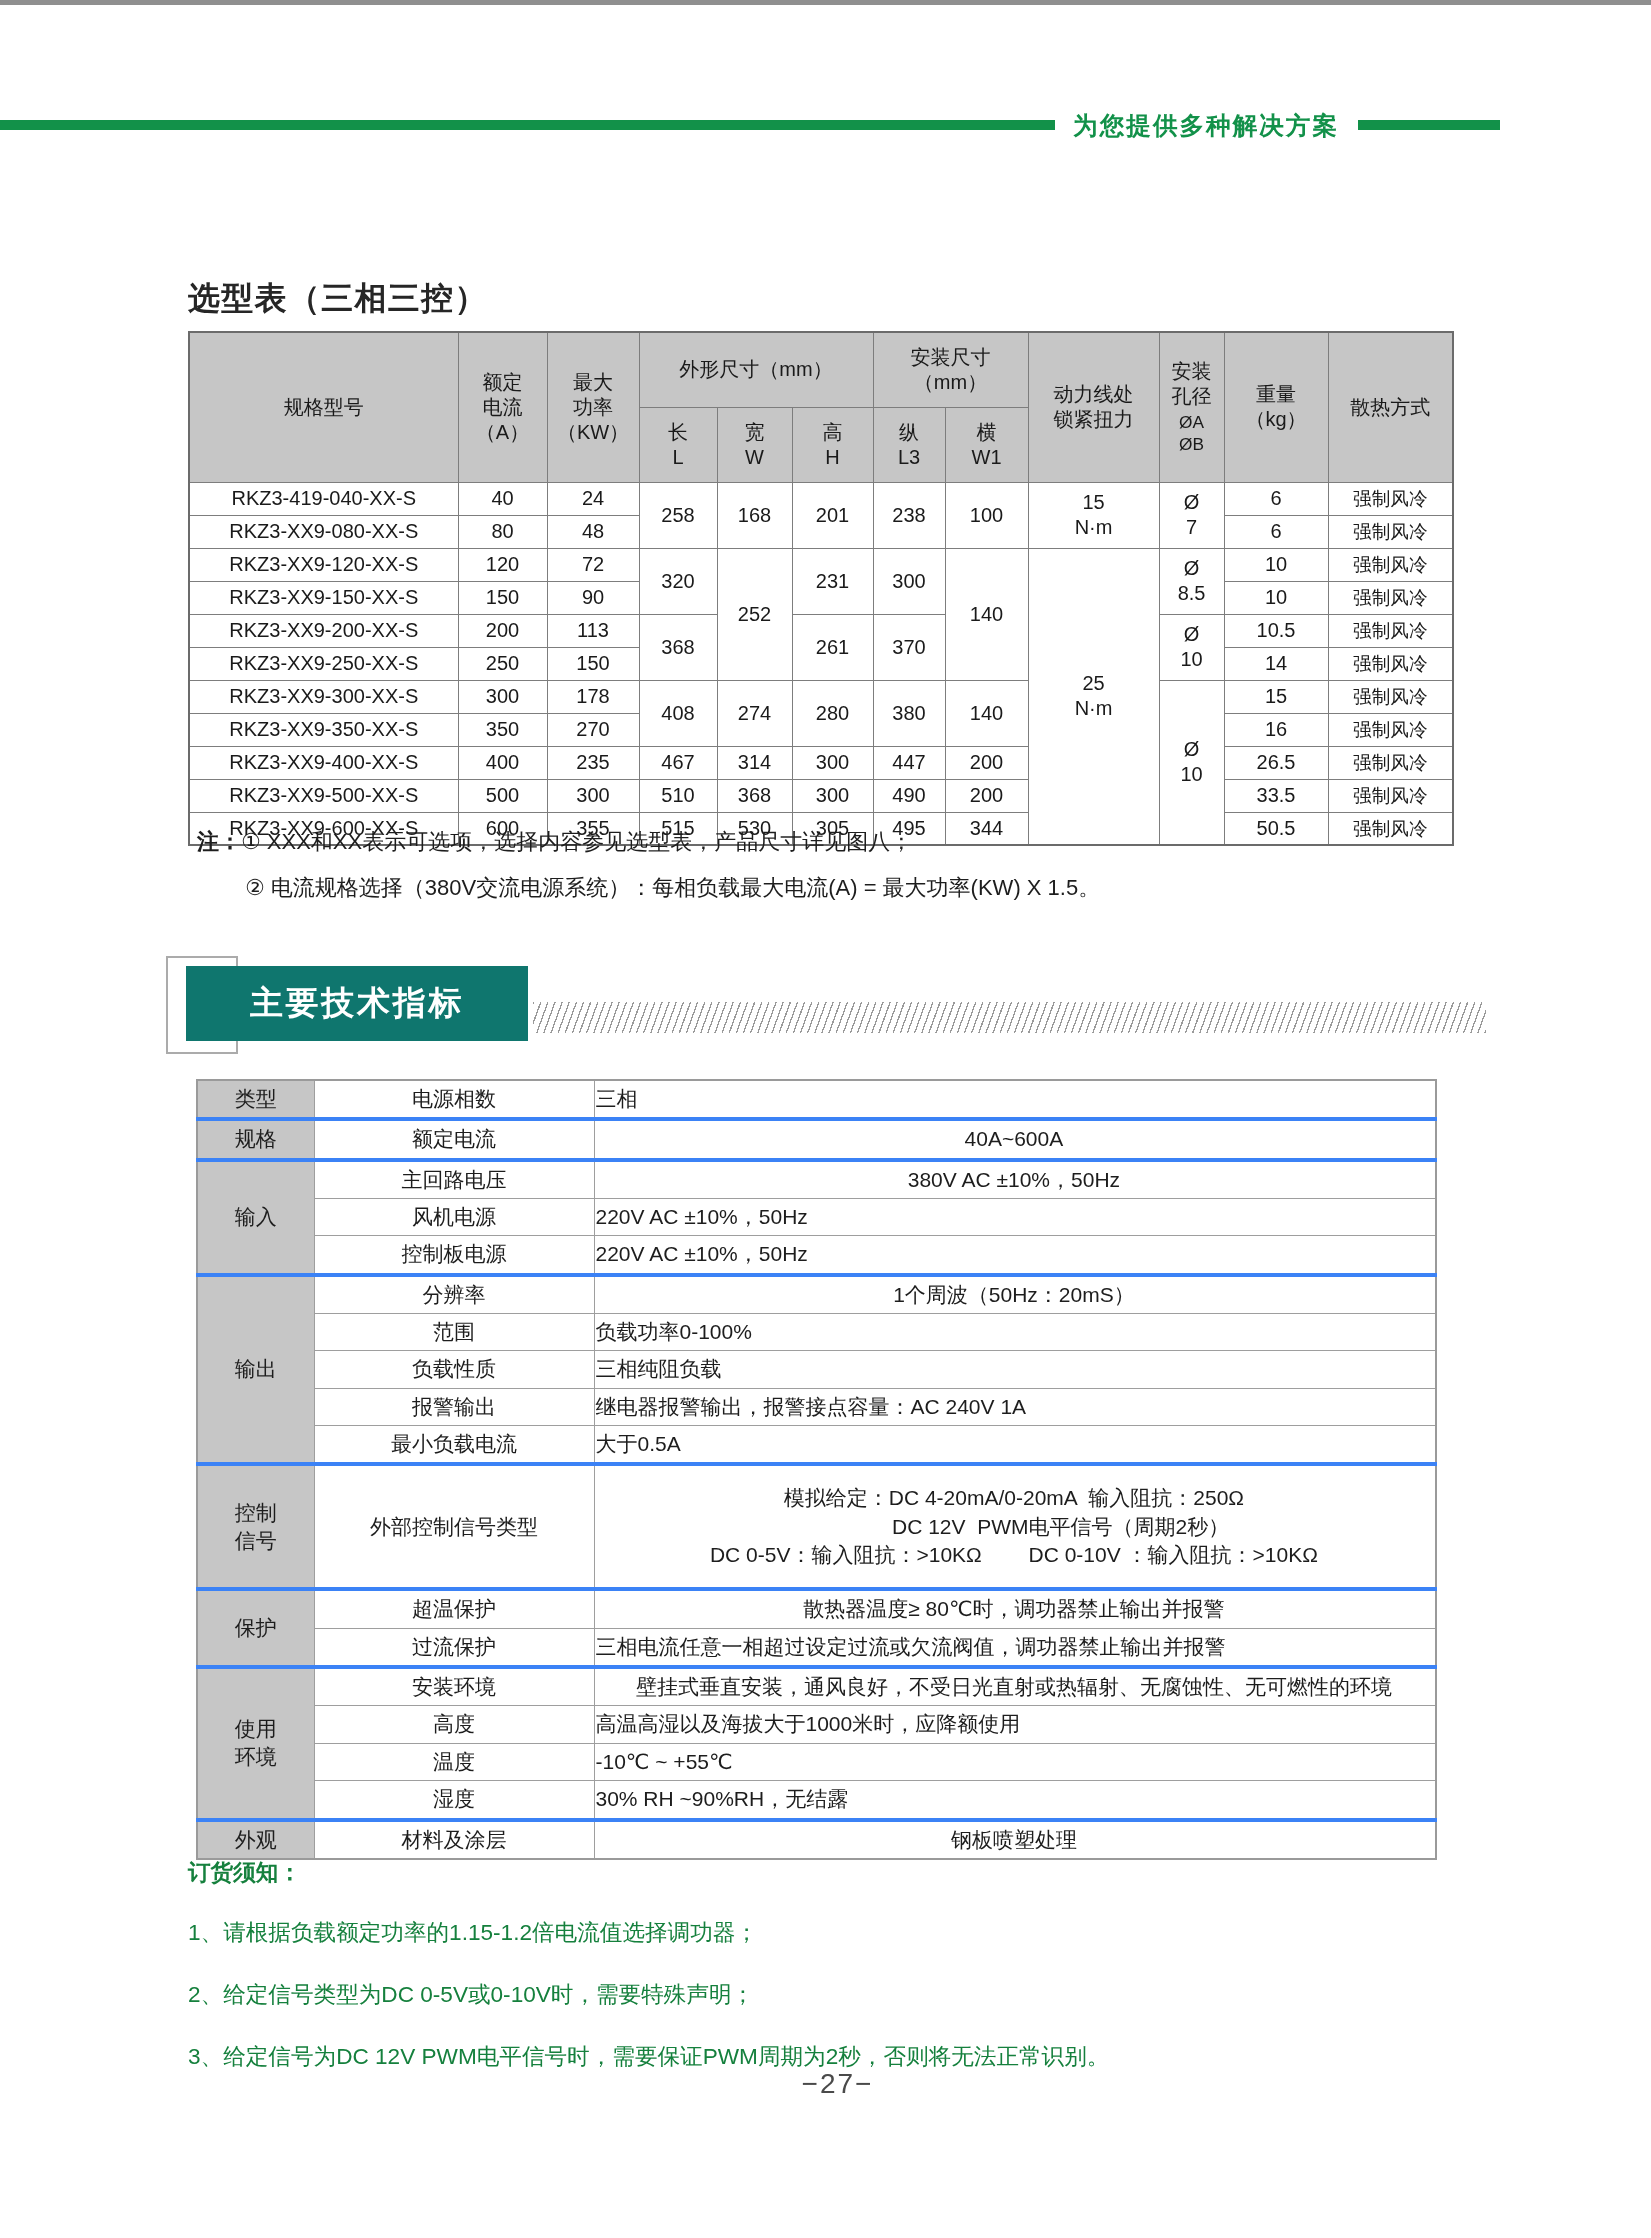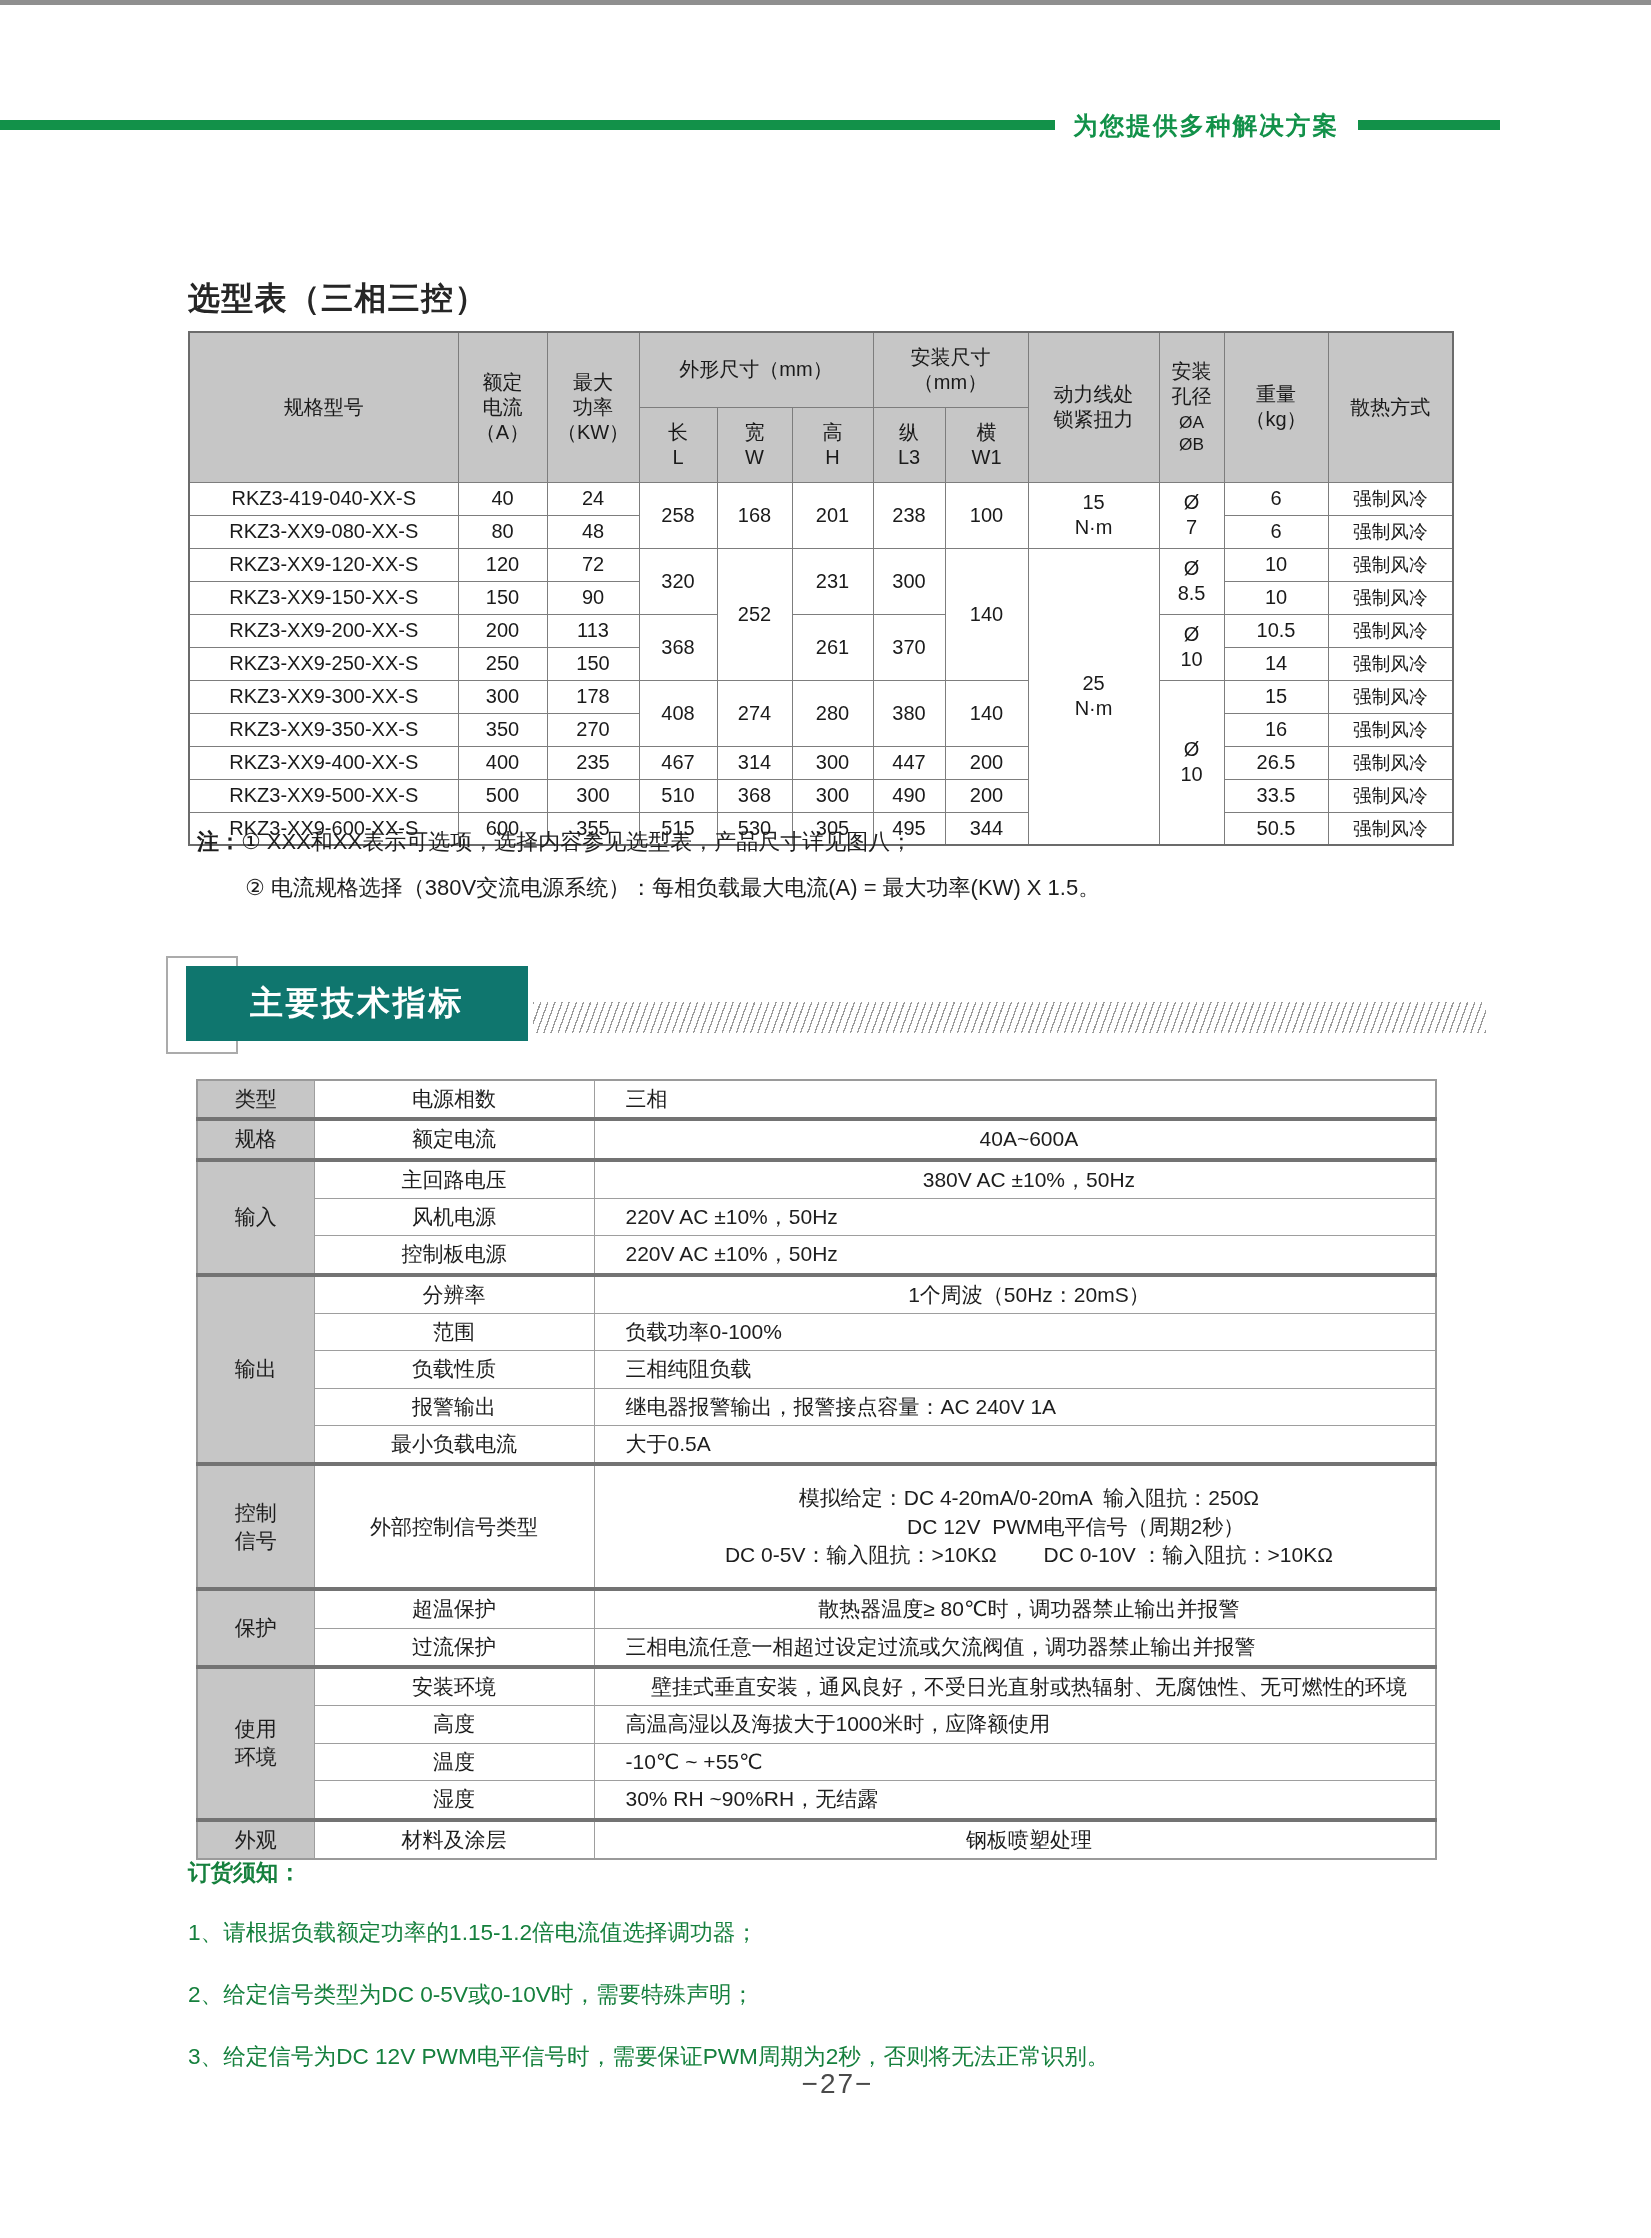--- a/index.html
+++ b/index.html
@@ -58,22 +58,22 @@
   table.spec { position:absolute; left:196px; top:1079px; width:1239px;
                border-collapse:collapse; table-layout:fixed; font-size:21px; color:#1d1d1d; }
   table.spec th, table.spec td {
     border:1.3px solid #9e9e9e; vertical-align:middle; line-height:1.35; padding:4px 2.7px;
   }
   table.spec { border:2px solid #9a9a9a; }
   table.spec tr { height:36px; }
   table.spec tr.tall { height:125px; }
   table.spec th.cat { background:#c6c6c6; text-align:center; font-weight:normal; white-space:pre-line;margin-left:22px; }
   table.spec td.lbl { text-align:center; }
-  table.spec td.val { text-align:left; padding-left:31px; white-space:pre-wrap; }
-  table.spec tr.grp th, table.spec tr.grp td { border-top:4px solid #737373;text-align:center; }
+  table.spec td.val { text-align:left; padding-left:1px; white-space:pre-wrap; }
+  table.spec tr.grp th, table.spec tr.grp td { border-top:4px solid #3b82f6;text-align:center; }
 
   
   .order { position:absolute; left:188px; top:1857px; font-size:22.6px; color:#15803d; }
   .order .o-title { font-weight:bold; margin-bottom:29px; }
   .order .o-item { margin-bottom:31px; }
 
   
   .pageno { position:absolute; top:2068px; left:12px; width:1651px; text-align:center;
             font-size:28px; color:#4a4a4a; letter-spacing:2px; }
 </style>

